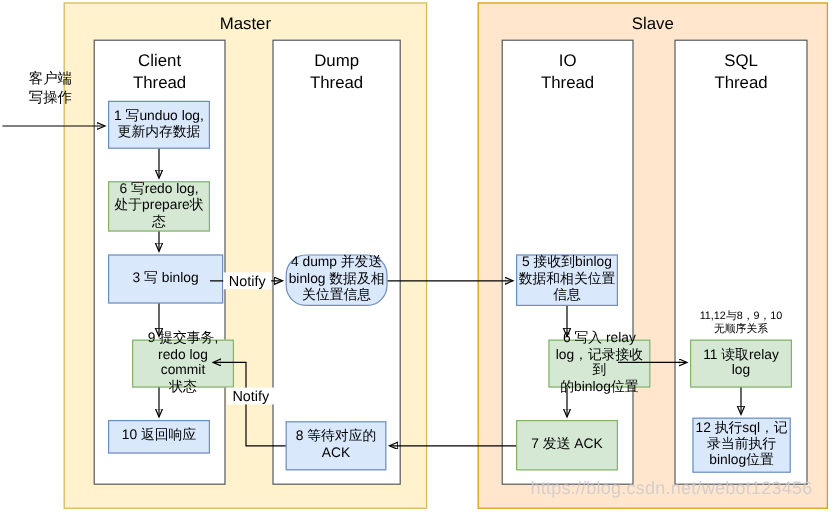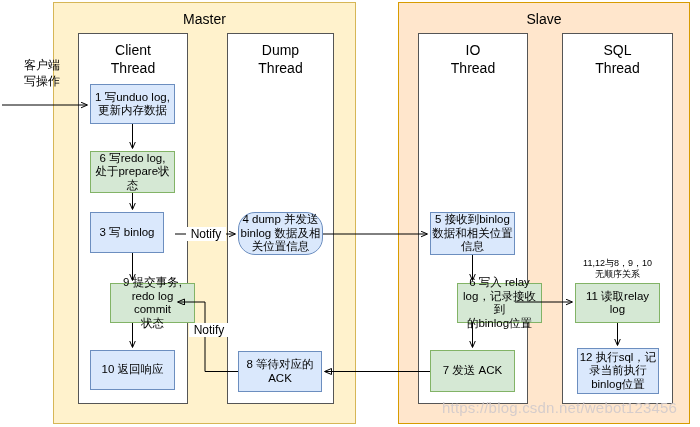--- a/index.html
+++ b/index.html
@@ -22,23 +22,23 @@
   .t-io{left:418px;top:33px;width:110px;height:371px;}
   .t-sql{left:562px;top:33px;width:111px;height:371px;}
   
   .node{position:absolute;box-sizing:border-box;border:1px solid;
     display:flex;align-items:center;justify-content:center;text-align:center;
     font-size:11.5px;line-height:13.5px;white-space:pre-line;padding:1px;}
   .blue{background:#dae8fc;border-color:#6c8ebf;}
   .green{background:#d5e8d4;border-color:#82b366;}
   .n1{left:90px;top:84px;width:85px;height:40px;}
   .n2{left:90px;top:151px;width:85px;height:42px;}
-  .n3{left:90px;top:212px;width:74px;height:41px;}
+  .n3{left:90px;top:212px;width:96px;height:41px;}
   .n9{left:90px;top:283px;width:85px;height:40px;margin-left:20px;}
-  .n10{left:90px;top:350px;width:85px;height:40px;text-align:right;}
+  .n10{left:90px;top:350px;width:85px;height:28px;text-align:right;}
   .n4{left:238px;top:212px;width:85px;height:43px;border-radius:17px;}
   .n8{left:238px;top:351px;width:84px;height:41px;}
   .n5{left:430px;top:212px;width:85px;height:43px;}
   .n6{left:430px;top:283px;width:85px;height:40px;margin-left:27px;}
   .n7{left:430px;top:350px;width:85px;height:42px;}
   .n11{left:575px;top:283px;width:85px;height:40px;}
   .n12{left:577px;top:348px;width:82px;height:46px;}
   
   .client-op{position:absolute;left:18px;top:57px;width:48px;text-align:center;
     font-size:12px;line-height:16px;white-space:pre-line;}

